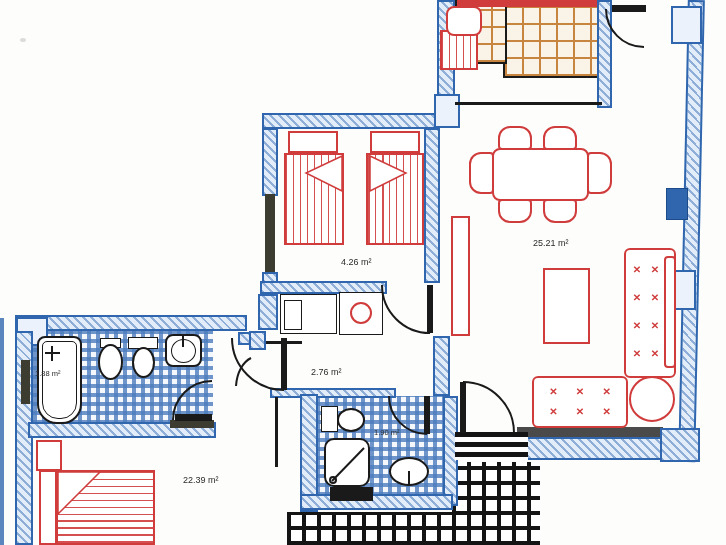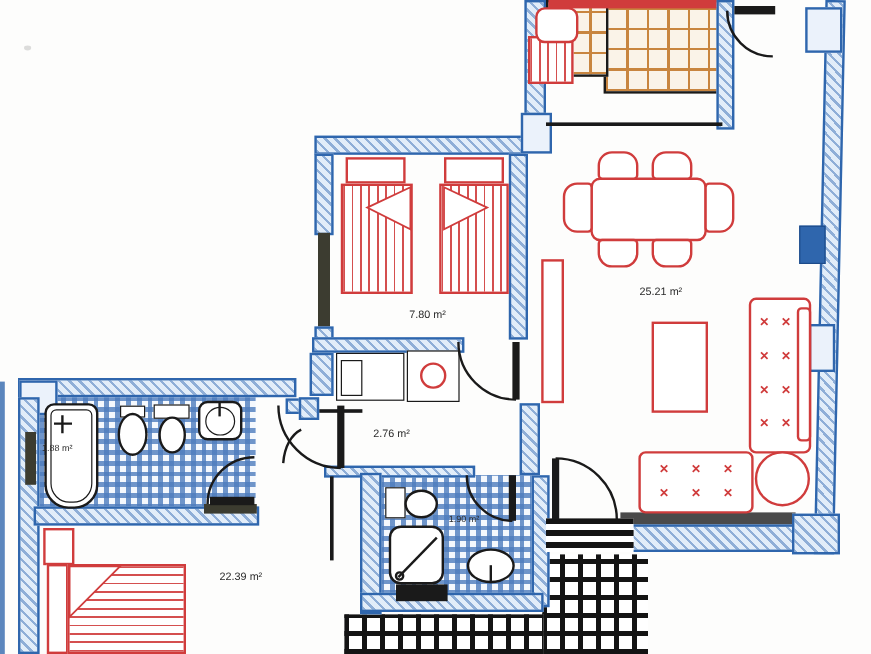--- a/index.html
+++ b/index.html
@@ -176,20 +176,20 @@
       <rect x="460" y="382" width="6" height="51"></rect>
       <rect x="612" y="5" width="34" height="7"></rect>
     </g>
     <g fill="#ffffff" stroke="#d03c3c" stroke-width="1.5">
       <path d="M342 156 L306 173 L342 191 Z"></path>
       <path d="M370 156 L406 173 L370 191 Z"></path>
       <path d="M58 472 L100 472 L58 514 Z"></path>
     </g>
   </svg>
 
-  <span class="lbl" style="left:341px;top:257px">7.80 m²</span>
+  <span class="lbl" style="left:341px;top:257px">4.26 m²</span>
   <span class="lbl" style="left:533px;top:238px">25.21 m²</span>
-  <span class="lbl" style="left:311px;top:356px">2.76 m²</span>
+  <span class="lbl" style="left:311px;top:367px">2.76 m²</span>
   <span class="lbl sm" style="left:35px;top:369px">1.88 m²</span>
   <span class="lbl sm" style="left:374px;top:428px">1.90 m²</span>
   <span class="lbl" style="left:183px;top:475px">22.39 m²</span>
 
 </div>
 
 </body></html>

